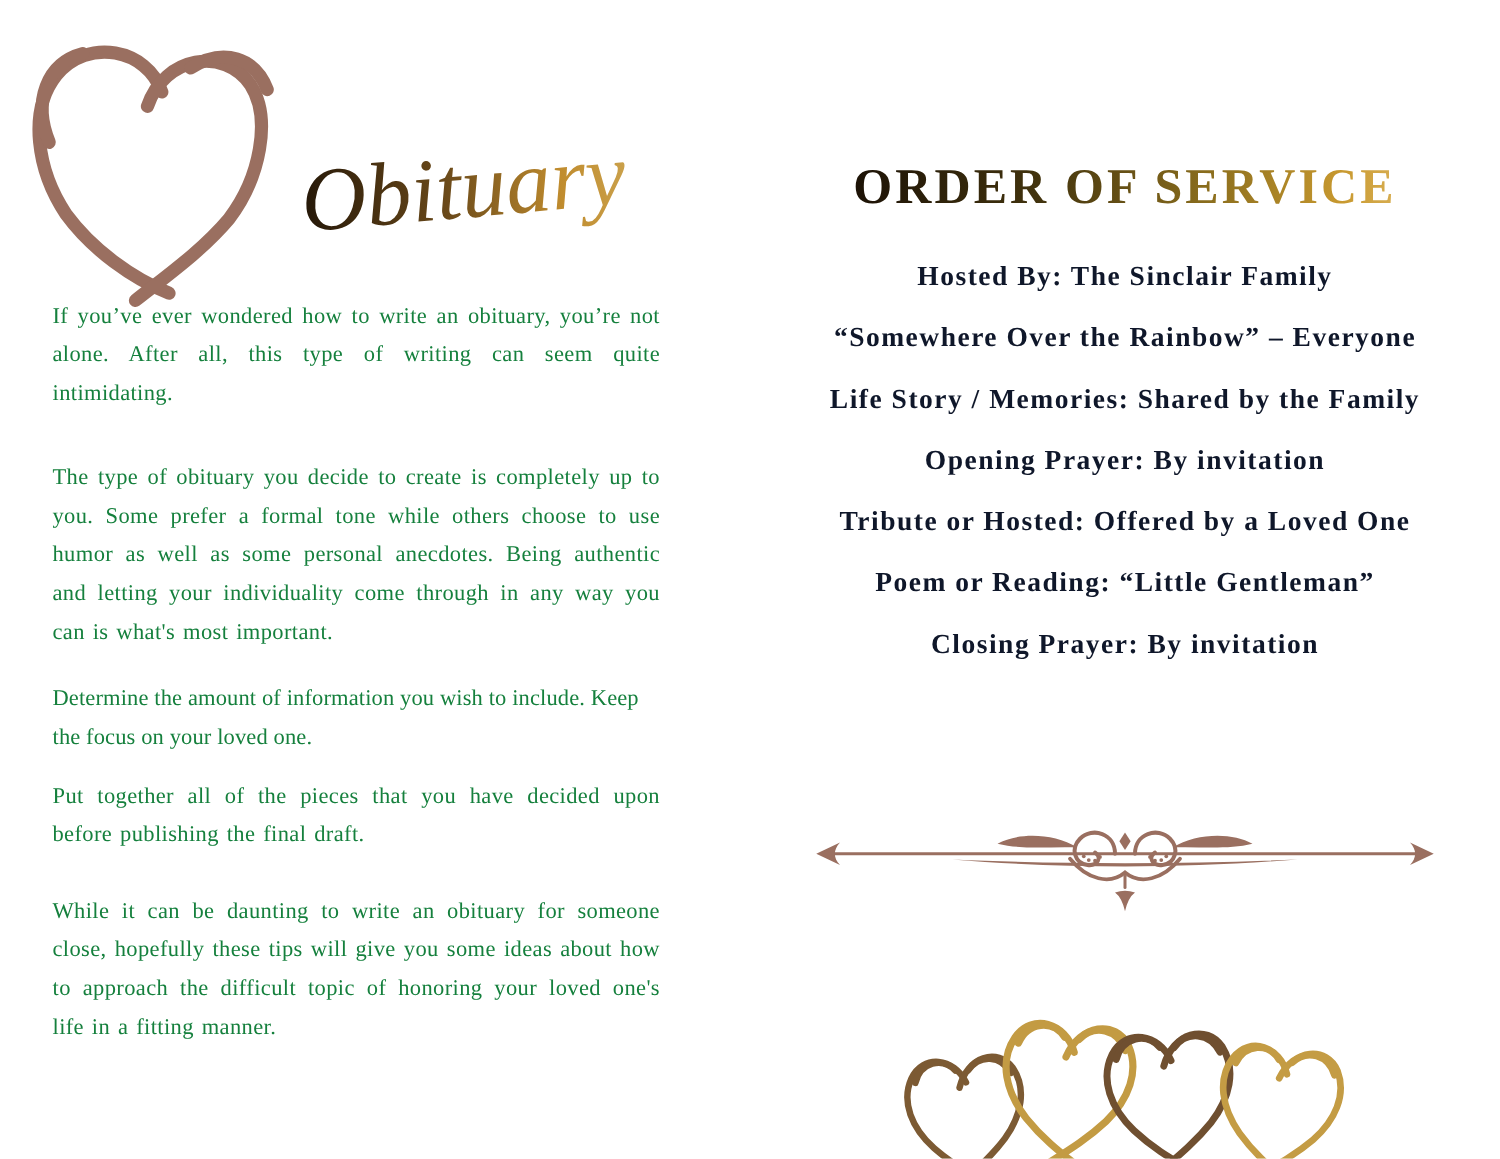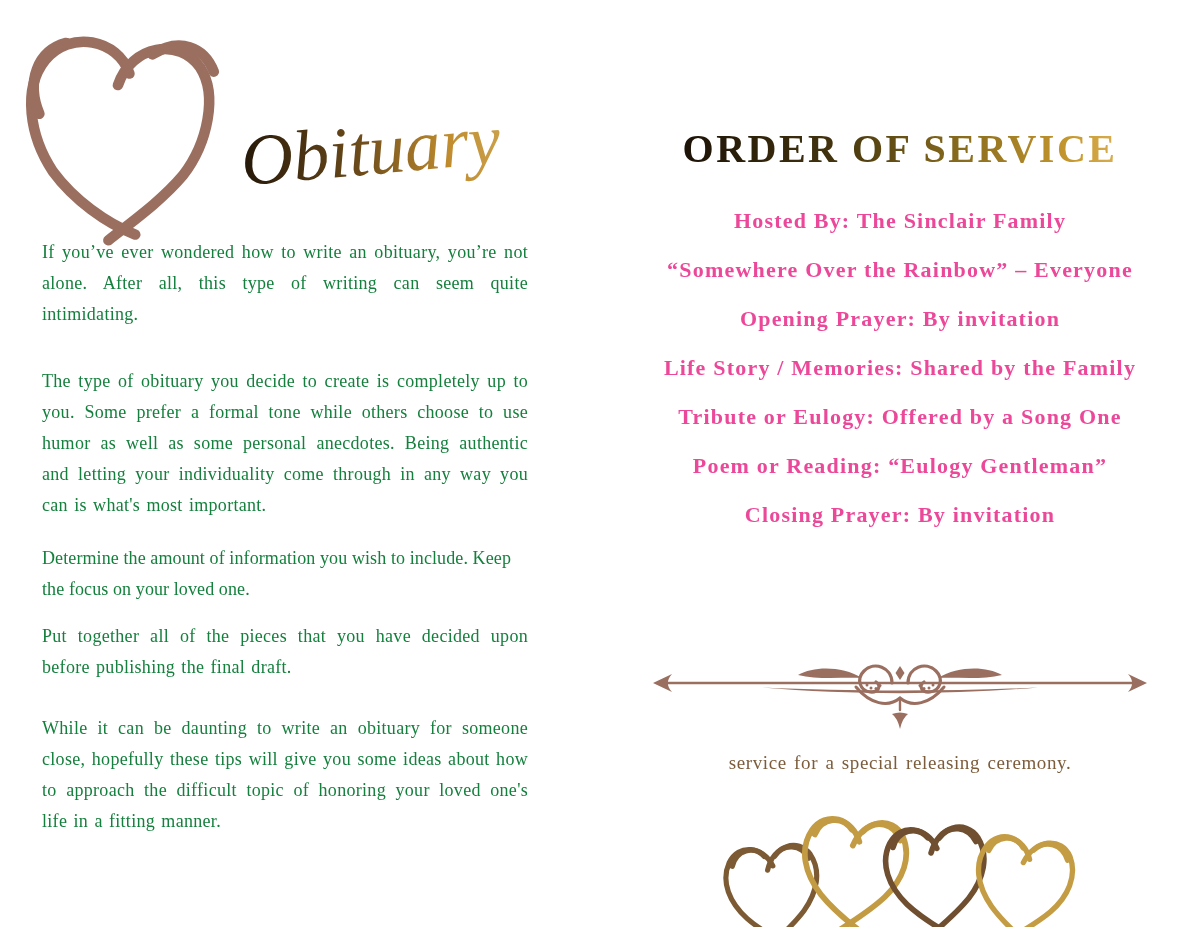--- a/index.html
+++ b/index.html
@@ -71,21 +71,21 @@
     left: 0;
     top: 148px;
     width: 600px;
     text-align: center;
   }
   .service-item {
     line-height: 49px;
     font-size: 22px;
     font-weight: 700;
     letter-spacing: 1.2px;
-    color: #ec4899;
+    color: #0f172a;
     white-space: nowrap;
   }
   .divider-svg {
     position: absolute;
     left: 50px;
     top: 605px;
     width: 500px;
     height: 74px;
     overflow: visible;
   }
@@ -162,24 +162,24 @@
           <stop offset="0.9" stop-color="#c8992f"></stop>
           <stop offset="1" stop-color="#d8ae52"></stop>
         </linearGradient>
       </defs>
       <text x="300" y="38" text-anchor="middle" font-family="Liberation Serif, serif" font-weight="bold" font-size="40" letter-spacing="2.5" fill="url(#titleGrad)">ORDER OF SERVICE</text>
     </svg>
 
     <div class="service-list">
       <div class="service-item">Hosted By: The Sinclair Family</div>
       <div class="service-item">“Somewhere Over the Rainbow” – Everyone</div>
+      <div class="service-item">Life Story / Memories: Shared by the Family</div>
       <div class="service-item">Opening Prayer: By invitation</div>
-      <div class="service-item">Life Story / Memories: Shared by the Family</div>
-      <div class="service-item">Tribute or Eulogy: Offered by a Song One</div>
-      <div class="service-item">Poem or Reading: “Eulogy Gentleman”</div>
+      <div class="service-item">Tribute or Hosted: Offered by a Loved One</div>
+      <div class="service-item">Poem or Reading: “Little Gentleman”</div>
       <div class="service-item">Closing Prayer: By invitation</div>
     </div>
 
     <svg class="divider-svg" viewBox="0 0 500 74" aria-hidden="true">
       <g fill="#9a6f60" stroke="#9a6f60">
 
         <path d="M14,30 L486,30" fill="none" stroke-width="2.4"></path>
 
         <path d="M3,30 L22,21 C16.5,27 16.5,33 22,39 Z" stroke="none"></path>
         <path d="M497,30 L478,21 C483.5,27 483.5,33 478,39 Z" stroke="none"></path>
@@ -206,21 +206,20 @@
 
           <path d="M-44,4 C-30,21 -12,25 0,15 C12,25 30,21 44,4" fill="none" stroke-width="3" stroke-linecap="round"></path>
 
           <path d="M0,18 L0,27" fill="none" stroke-width="2.4" stroke-linecap="round"></path>
           <path d="M-8,31 Q0,28 8,31 Q2.5,35 0,46 Q-2.5,35 -8,31 Z" stroke="none"></path>
         </g>
       </g>
     </svg>
 
     <div class="note">
-      <div>service for a special releasing ceremony.</div>
     </div>
 
     <div class="hearts-row">
       <svg class="h1" viewBox="0 0 120 130" aria-hidden="true">
         <g fill="none" stroke="#7c5a33" stroke-width="5.5" stroke-linecap="round">
           <path d="M62,34 C54,12 28,6 16,26 C5,45 12,68 29,87 C42,101 55,110 70,120"></path>
           <path d="M56,38 C65,12 92,7 103,26 C113,45 106,67 90,85 C77,99 63,109 48,120"></path>
           <path d="M19,30 C25,13 44,10 54,23"></path>
           <path d="M101,30 C94,14 76,11 65,24"></path>
         </g>

